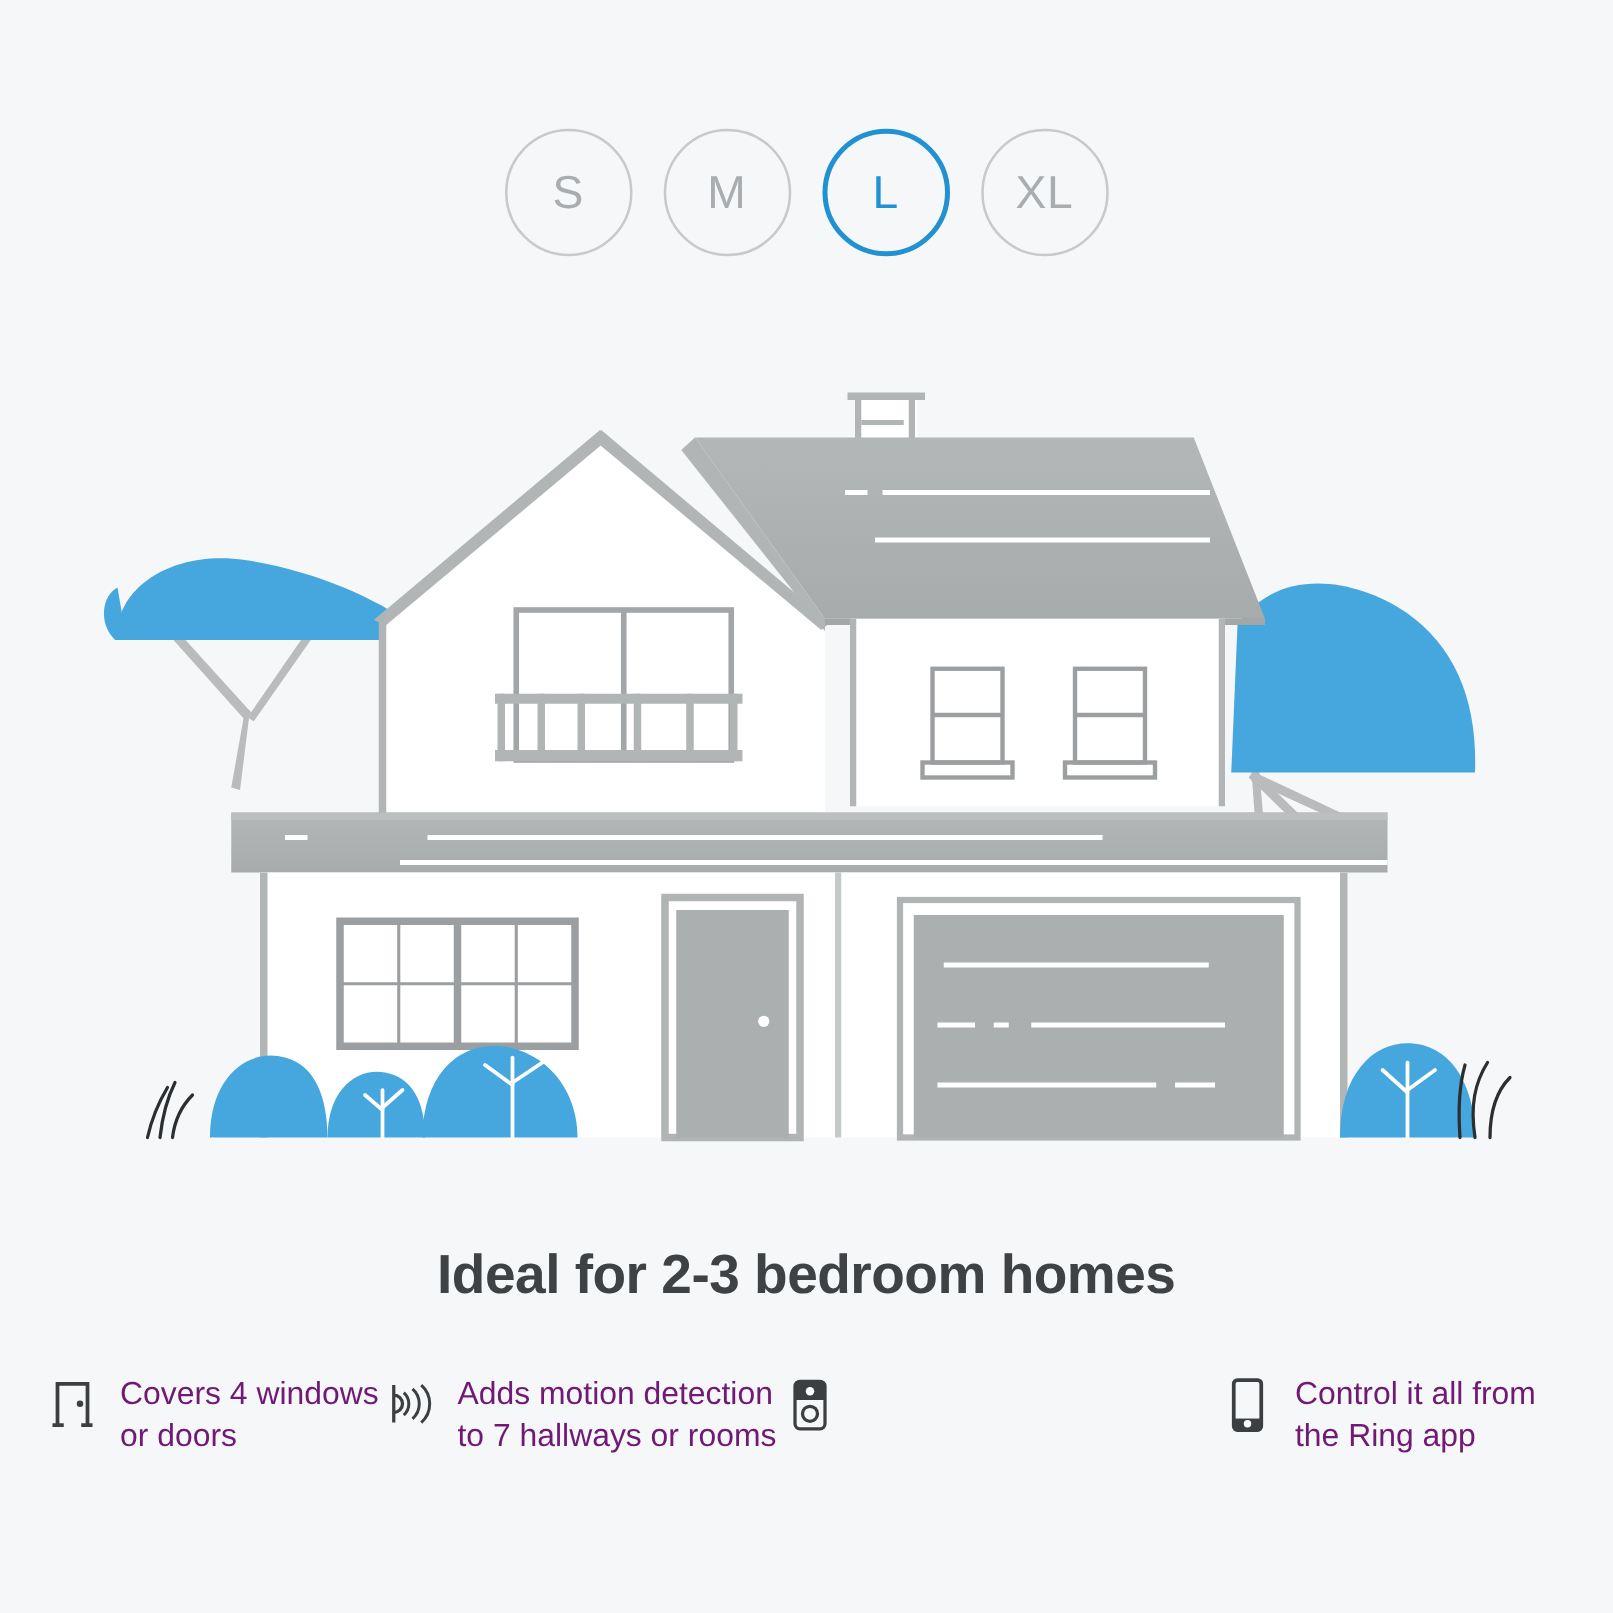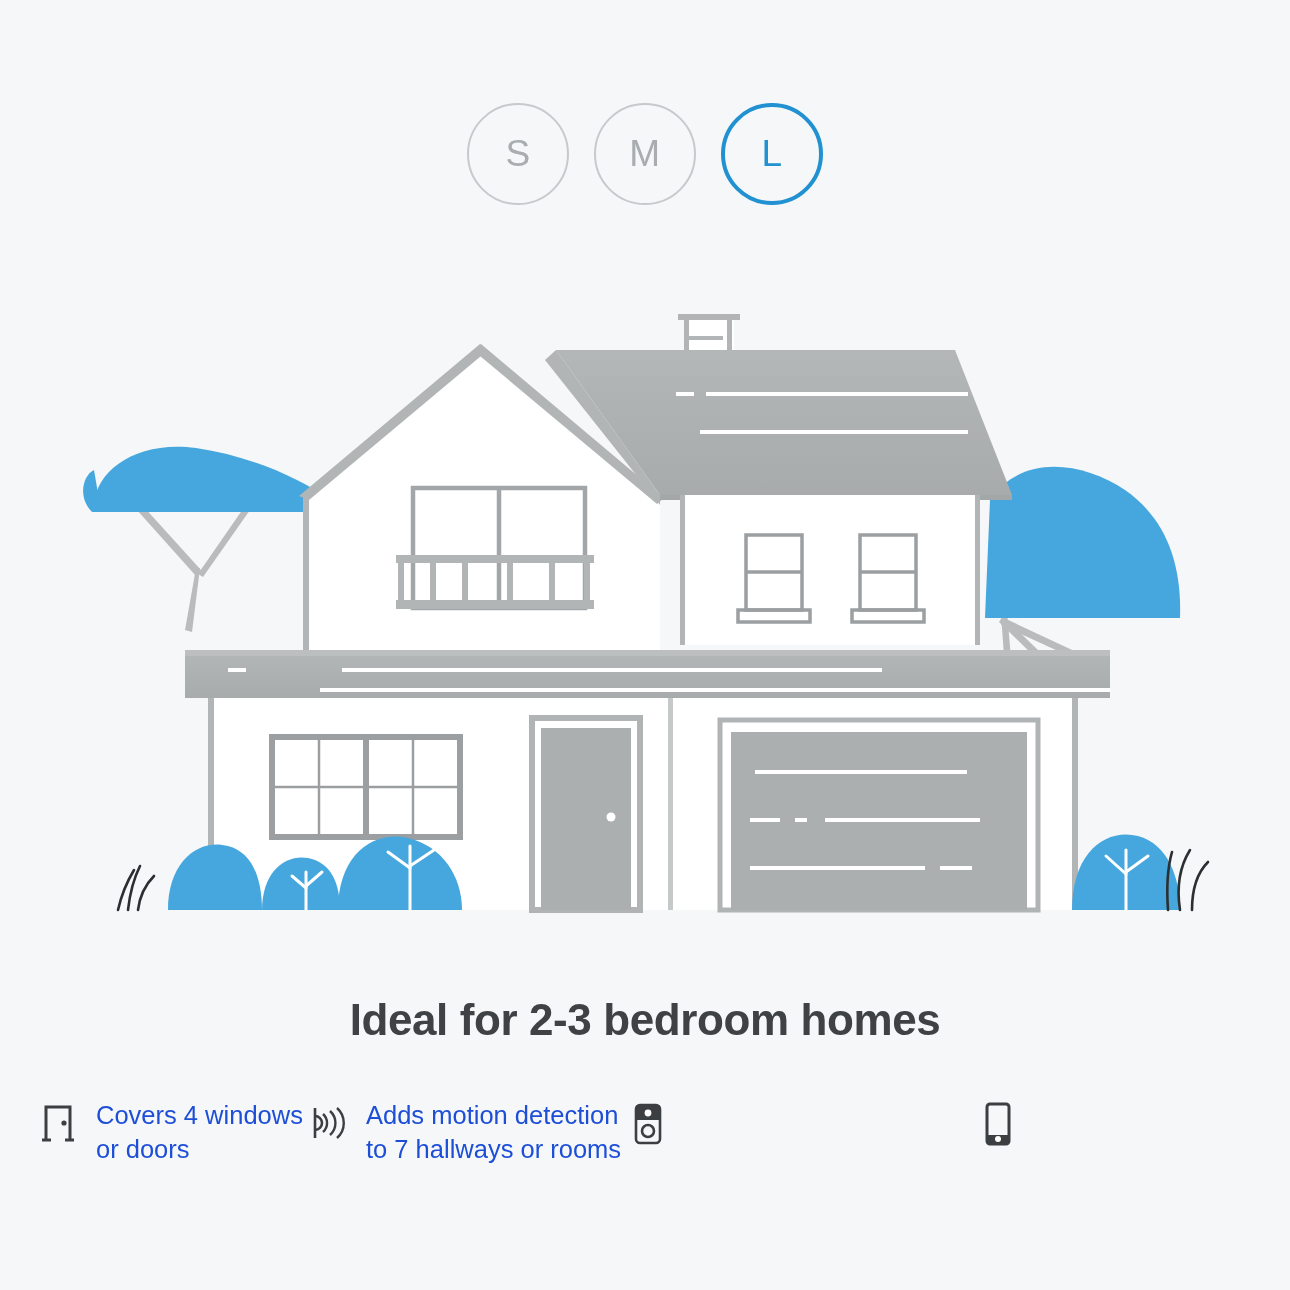--- a/index.html
+++ b/index.html
@@ -93,35 +93,38 @@
     min-width: 40px;
     height: 48px;
     display: flex;
     align-items: flex-start;
     justify-content: center;
     padding-top: 4px;
   }
   .feature-text {
     font-size: 25.5px;
     line-height: 34px;
-    color: #1d4ed8;
+    color: #701a75;
   }
 </style>
 </head>
 <body>
 
 <div class="size-selector">
   <div class="size-chip">
     <span>S</span>
   </div>
   <div class="size-chip">
     <span>M</span>
   </div>
   <div class="size-chip selected">
     <span>L</span>
+  </div>
+  <div class="size-chip">
+    <span>XL</span>
   </div>
 </div>
 
 <div class="illustration">
   <svg width="1290" height="650" viewBox="0 0 1290 650">
     <defs>
       <linearGradient id="roofShade" x1="0" y1="0" x2="0" y2="1">
         <stop offset="0%" stop-color="#b4b7b8"></stop>
         <stop offset="100%" stop-color="#a8abac"></stop>
       </linearGradient>
@@ -326,15 +329,16 @@
 
   <div class="feature feature-4">
     <div class="feature-icon">
       <svg width="30" height="44" viewBox="0 0 30 44">
         <rect x="4" y="2" width="22" height="40" rx="3" ry="3" fill="none" stroke="#3c3f41" stroke-width="3"></rect>
         <rect x="4" y="33" width="22" height="9" fill="#3c3f41"></rect>
         <rect x="4" y="33" width="22" height="2" fill="#3c3f41"></rect>
         <circle cx="15" cy="37" r="3" fill="#ffffff"></circle>
       </svg>
     </div>
+    <div class="feature-text">Control it all from the Ring app</div>
   </div>
 
 </div>
 
 </body></html>

